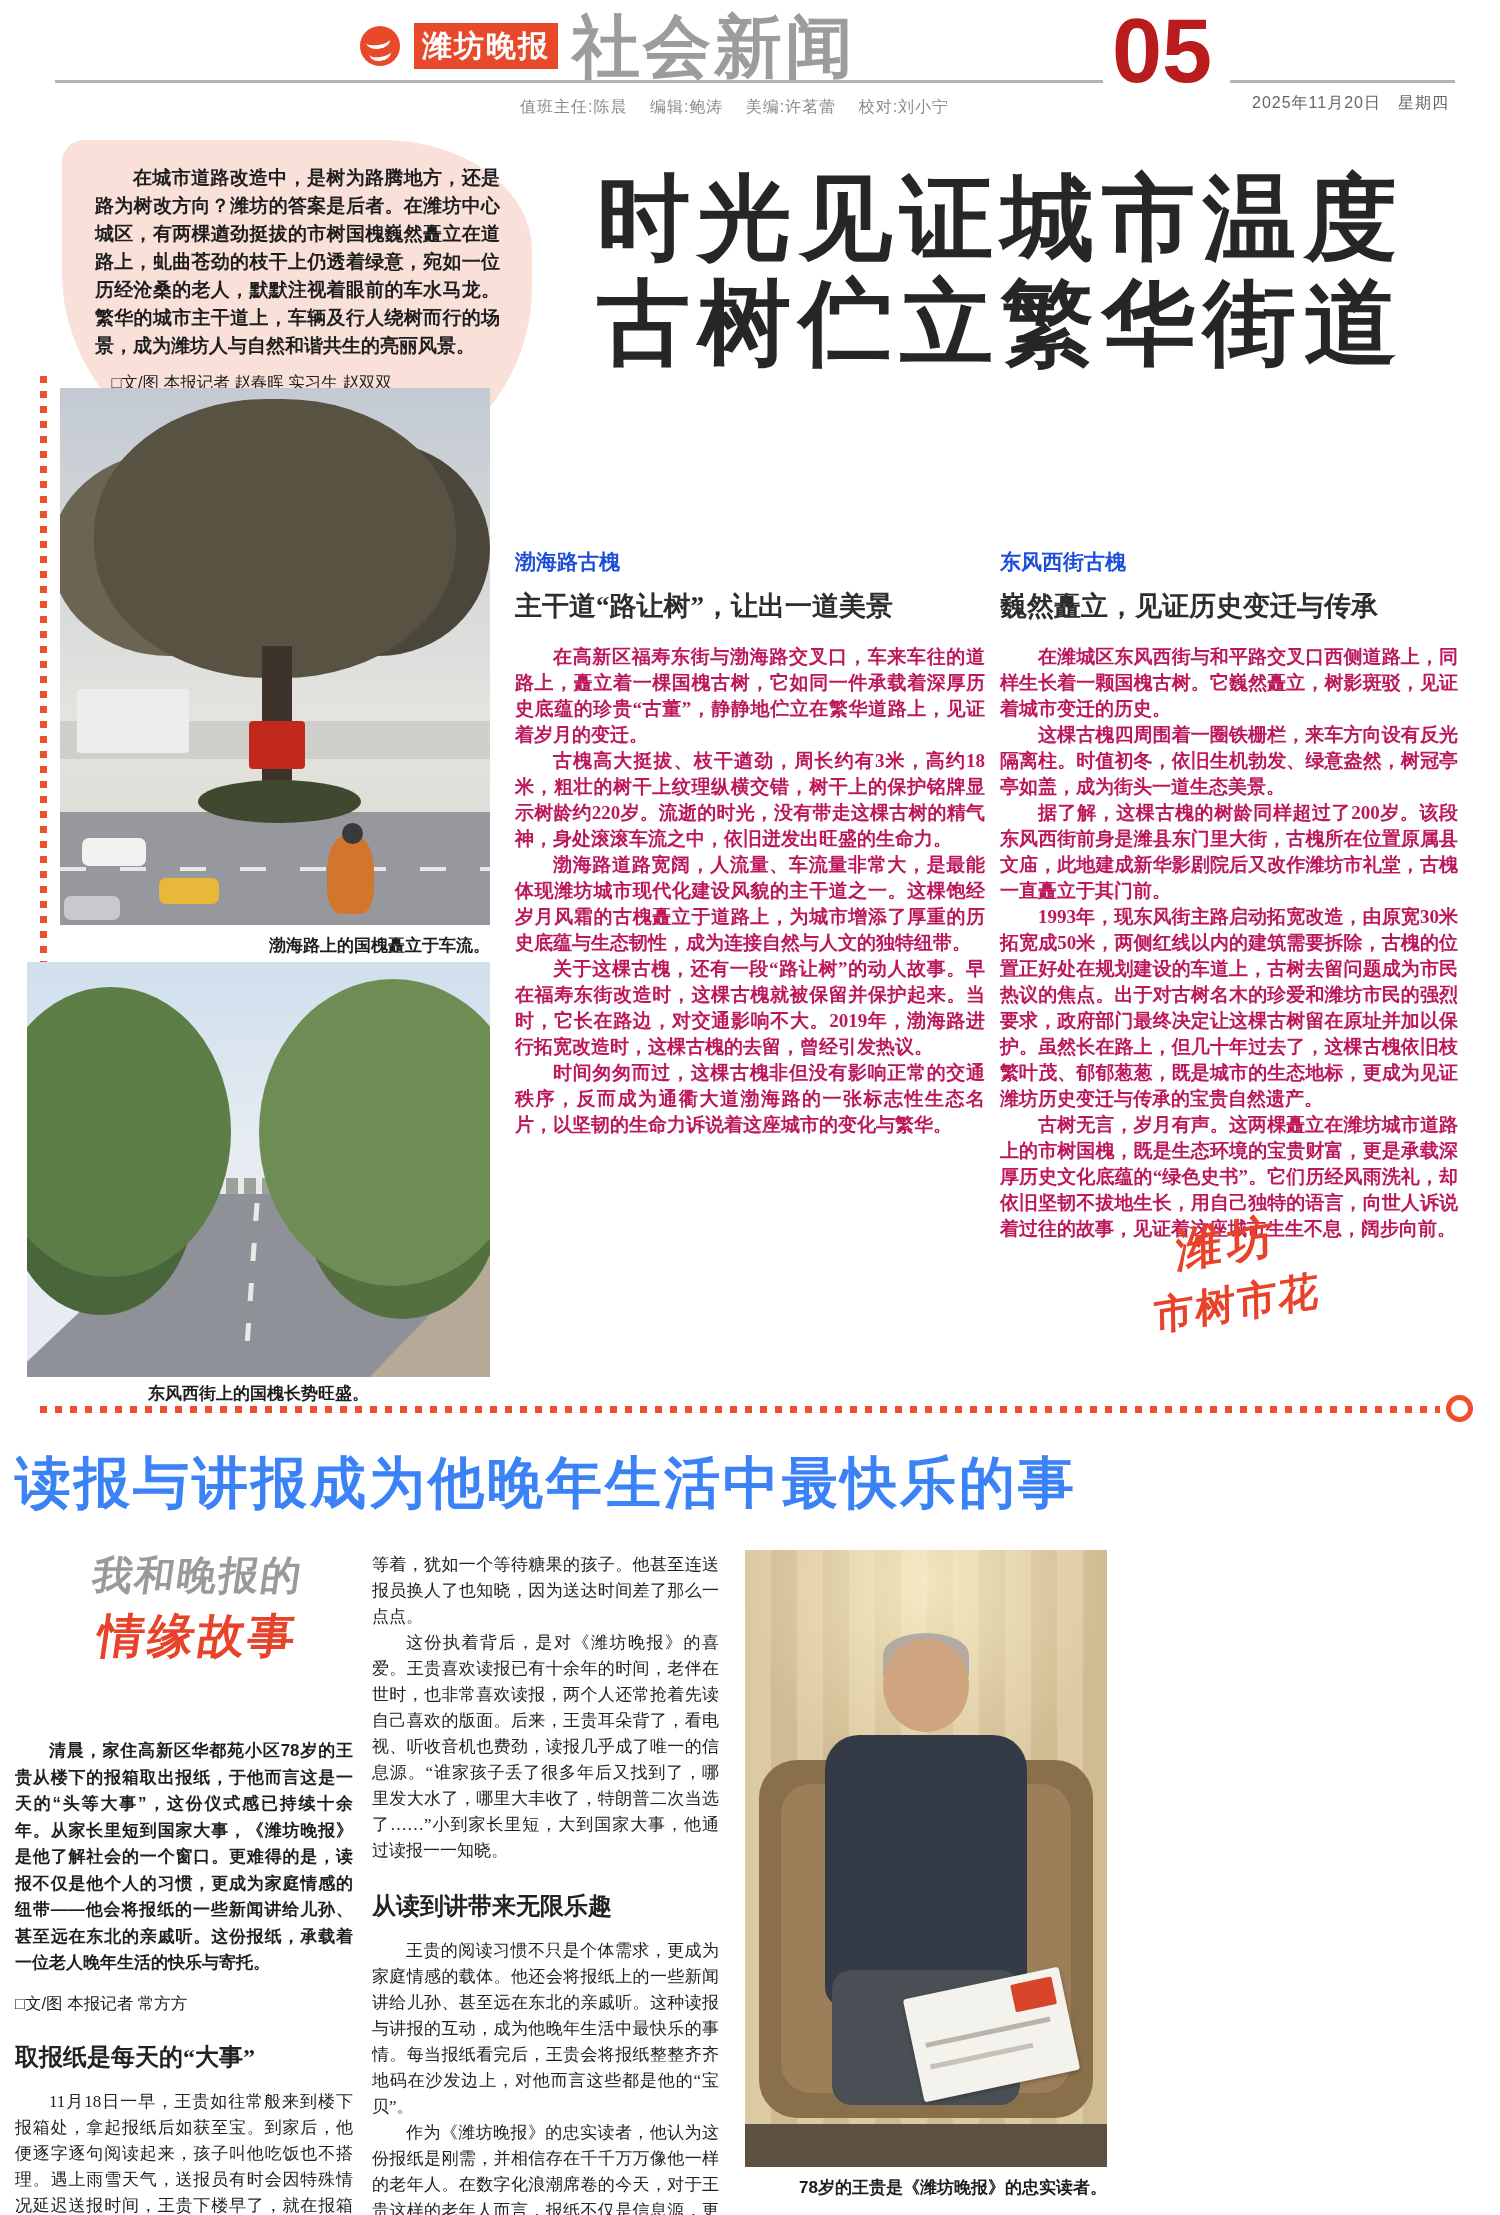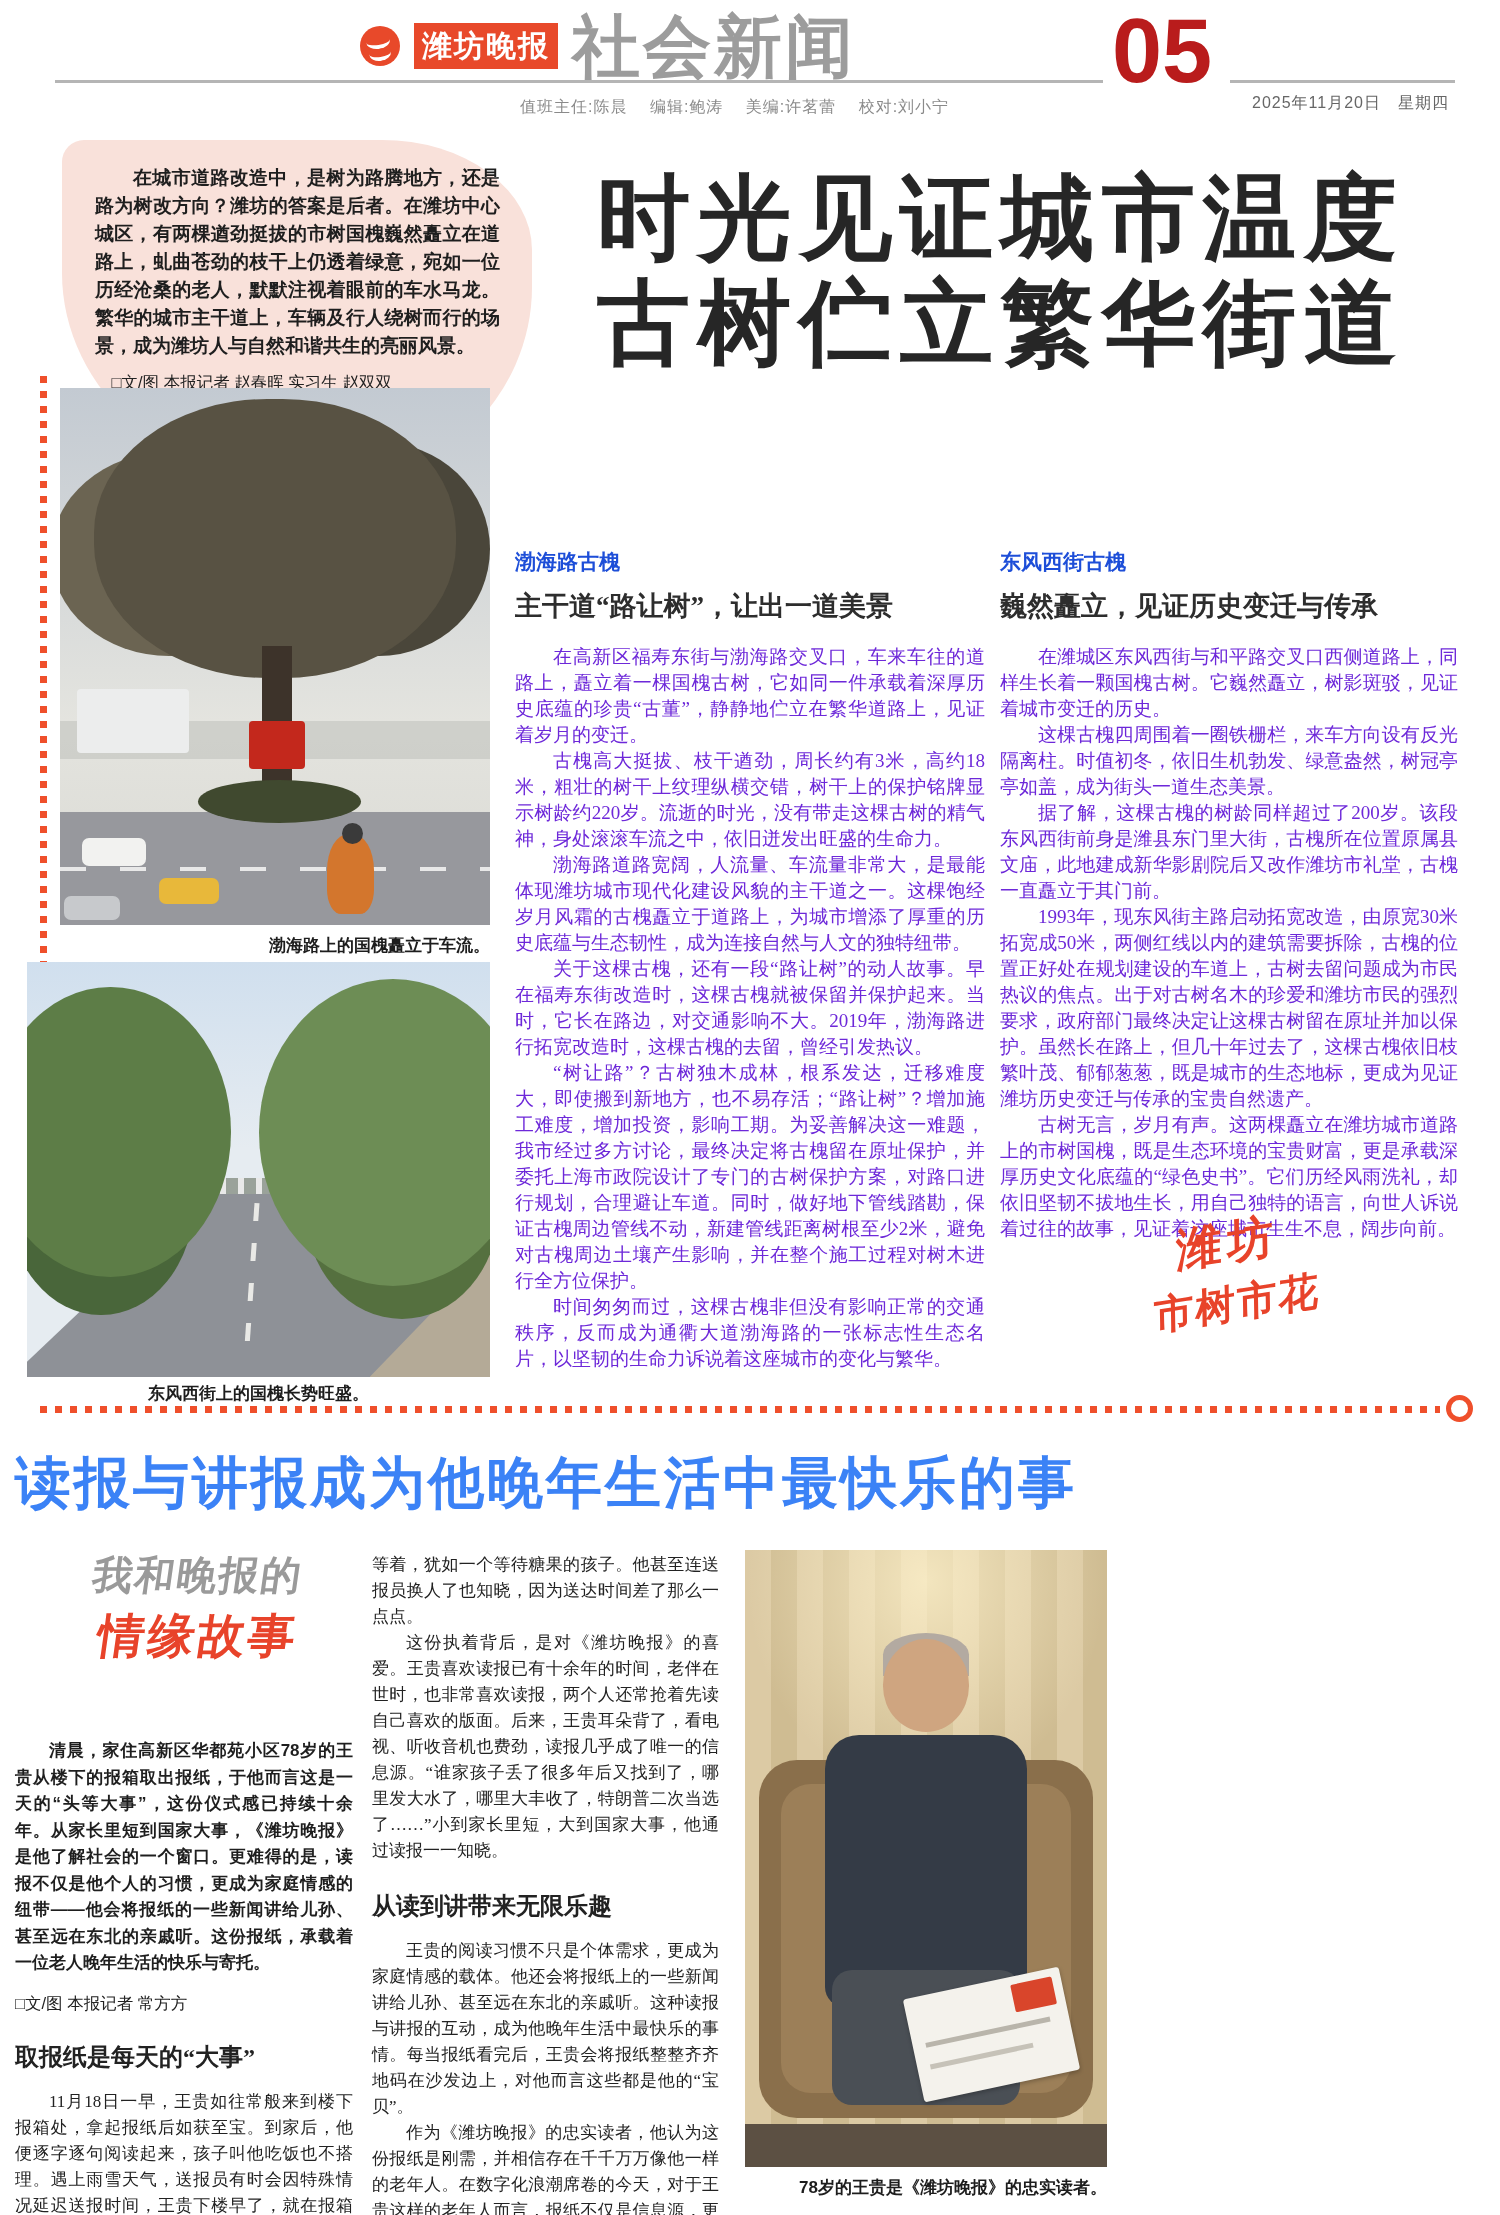--- a/index.html
+++ b/index.html
@@ -100,21 +100,21 @@
   .p3 .floor{position:absolute;left:0;right:0;bottom:0;height:7%;background:#5c5043;}
 
   
   .col{position:absolute;top:548px;}
   .col-bohai{left:515px;width:470px;}
   .col-dongfeng{left:1000px;width:458px;}
   .kicker{font-size:21px;font-weight:bold;color:#1d4ed8;margin:0 0 12px 0;}
   .subhead{font-size:27px;font-weight:600;color:#2d2d2d;margin:0 0 20px 0;
       font-family:"Liberation Serif","DejaVu Serif",serif;}
   .body-p{font-family:"Liberation Serif","DejaVu Serif",serif;font-size:19px;line-height:26px;
-      color:#6d28d9;text-align:justify;text-indent:2em;margin:0;}
+      color:#be185d;text-align:justify;text-indent:2em;margin:0;font-weight:bold;}
 
   
   .stamp{position:absolute;left:1148px;top:1212px;color:#e8432a;text-align:center;transform:rotate(-9deg);}
   .stamp .l1{font-size:46px;font-weight:900;letter-spacing:6px;transform:skewX(-8deg);}
   .stamp .l2{font-size:40px;font-weight:900;letter-spacing:2px;transform:skewX(-8deg);margin-top:2px;}
 
   
   .b-headline{position:absolute;left:15px;top:1452px;width:1180px;font-size:56px;font-weight:900;
       color:#3b82f6;letter-spacing:3px;line-height:1.1;}
   .badge{position:absolute;left:68px;top:1548px;width:260px;text-align:center;}
@@ -198,21 +198,20 @@
   </div>
   <div class="caption cap2">东风西街上的国槐长势旺盛。</div>
 
   <div class="col col-bohai">
     <div class="kicker">渤海路古槐</div>
     <div class="subhead">主干道“路让树”，让出一道美景</div>
     <p class="body-p">在高新区福寿东街与渤海路交叉口，车来车往的道路上，矗立着一棵国槐古树，它如同一件承载着深厚历史底蕴的珍贵“古董”，静静地伫立在繁华道路上，见证着岁月的变迁。</p>
     <p class="body-p">古槐高大挺拔、枝干遒劲，周长约有3米，高约18米，粗壮的树干上纹理纵横交错，树干上的保护铭牌显示树龄约220岁。流逝的时光，没有带走这棵古树的精气神，身处滚滚车流之中，依旧迸发出旺盛的生命力。</p>
     <p class="body-p">渤海路道路宽阔，人流量、车流量非常大，是最能体现潍坊城市现代化建设风貌的主干道之一。这棵饱经岁月风霜的古槐矗立于道路上，为城市增添了厚重的历史底蕴与生态韧性，成为连接自然与人文的独特纽带。</p>
     <p class="body-p">关于这棵古槐，还有一段“路让树”的动人故事。早在福寿东街改造时，这棵古槐就被保留并保护起来。当时，它长在路边，对交通影响不大。2019年，渤海路进行拓宽改造时，这棵古槐的去留，曾经引发热议。</p>
-    <p class="body-p">“树让路”？古树独木成林，根系发达，迁移难度大，即使搬到新地方，也不易存活；“路让树”？增加施工难度，增加投资，影响工期。为妥善解决这一难题，我市经过多方讨论，最终决定将古槐留在原址保护，并委托上海市政院设计了专门的古树保护方案，对路口进行规划，合理避让车道。同时，做好地下管线踏勘，保证古槐周边管线不动，新建管线距离树根至少2米，避免对古槐周边土壤产生影响，并在整个施工过程对树木进行全方位保护。</p>
     <p class="body-p">时间匆匆而过，这棵古槐非但没有影响正常的交通秩序，反而成为通衢大道渤海路的一张标志性生态名片，以坚韧的生命力诉说着这座城市的变化与繁华。</p>
   </div>
 
   <div class="col col-dongfeng">
     <div class="kicker">东风西街古槐</div>
     <div class="subhead">巍然矗立，见证历史变迁与传承</div>
     <p class="body-p">在潍城区东风西街与和平路交叉口西侧道路上，同样生长着一颗国槐古树。它巍然矗立，树影斑驳，见证着城市变迁的历史。</p>
     <p class="body-p">这棵古槐四周围着一圈铁栅栏，来车方向设有反光隔离柱。时值初冬，依旧生机勃发、绿意盎然，树冠亭亭如盖，成为街头一道生态美景。</p>
     <p class="body-p">据了解，这棵古槐的树龄同样超过了200岁。该段东风西街前身是潍县东门里大街，古槐所在位置原属县文庙，此地建成新华影剧院后又改作潍坊市礼堂，古槐一直矗立于其门前。</p>
     <p class="body-p">1993年，现东风街主路启动拓宽改造，由原宽30米拓宽成50米，两侧红线以内的建筑需要拆除，古槐的位置正好处在规划建设的车道上，古树去留问题成为市民热议的焦点。出于对古树名木的珍爱和潍坊市民的强烈要求，政府部门最终决定让这棵古树留在原址并加以保护。虽然长在路上，但几十年过去了，这棵古槐依旧枝繁叶茂、郁郁葱葱，既是城市的生态地标，更成为见证潍坊历史变迁与传承的宝贵自然遗产。</p>

